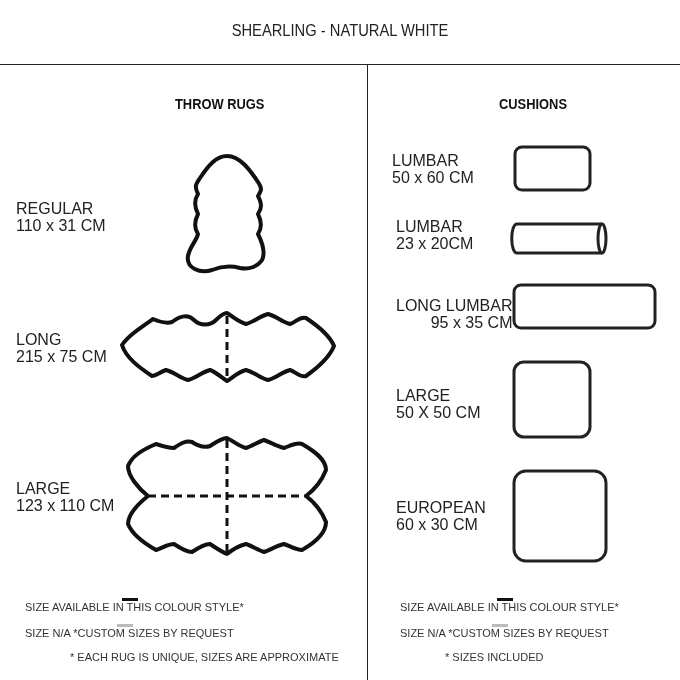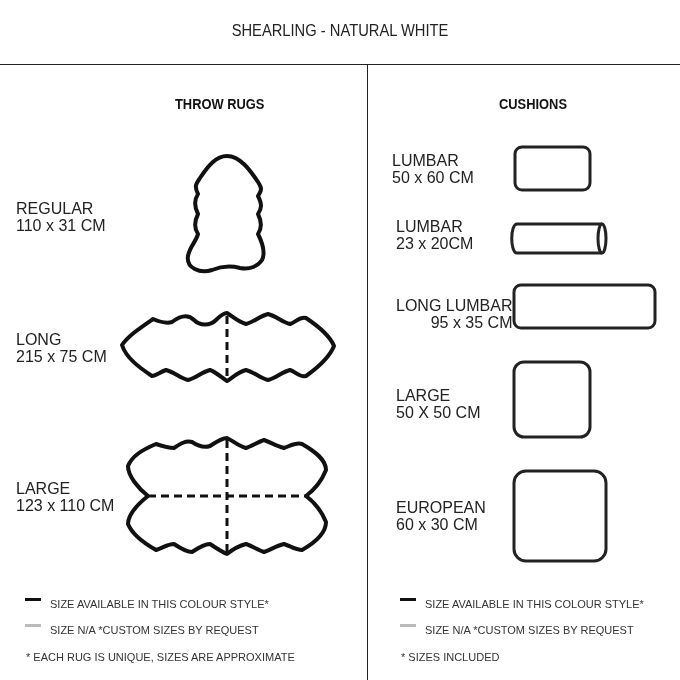--- a/index.html
+++ b/index.html
@@ -6,23 +6,23 @@
   body { width: 680px; height: 680px; position: relative; overflow: hidden;
          font-family: "Liberation Sans", sans-serif; color: #222222; }
   .title { position: absolute; left: 0; top: 22px; width: 680px; text-align: center;
            font-size: 16px; color: #222; letter-spacing: 0; transform: scaleX(0.92); }
   .hline { position: absolute; left: 0; top: 64px; width: 680px; height: 1px; background: #222; }
   .vline { position: absolute; left: 367px; top: 64px; width: 1px; height: 616px; background: #222; }
   .section-title { position: absolute; font-weight: bold; font-size: 14px; color: #111;
                    transform: scaleX(0.92); transform-origin: left top; }
   .label { position: absolute; font-size: 16px; line-height: 17px; color: #222; }
   .label div { white-space: nowrap; }
-  .legend-row { position: absolute; display: flex; align-items: flex-start; font-size: 11px; color: #333; white-space: nowrap; }
+  .legend-row { position: absolute; display: flex; align-items: center; font-size: 11px; color: #333; white-space: nowrap; flex-direction: column; }
   .swatch { display: inline-block; width: 16px; height: 3px; margin-right: 9px; }
-  .note { position: absolute; font-size: 11px; color: #333; white-space: nowrap; }
+  .note { position: absolute; font-size: 11px; color: #333; white-space: nowrap; margin-left: 44px; }
   svg { position: absolute; overflow: visible; }
 </style>
 </head>
 <body>
 
 <div class="title">SHEARLING - NATURAL WHITE</div>
 <div class="hline"></div>
 <div class="vline"></div>
 
 <div class="section-title" style="left:175px; top:96px;">THROW RUGS</div>

